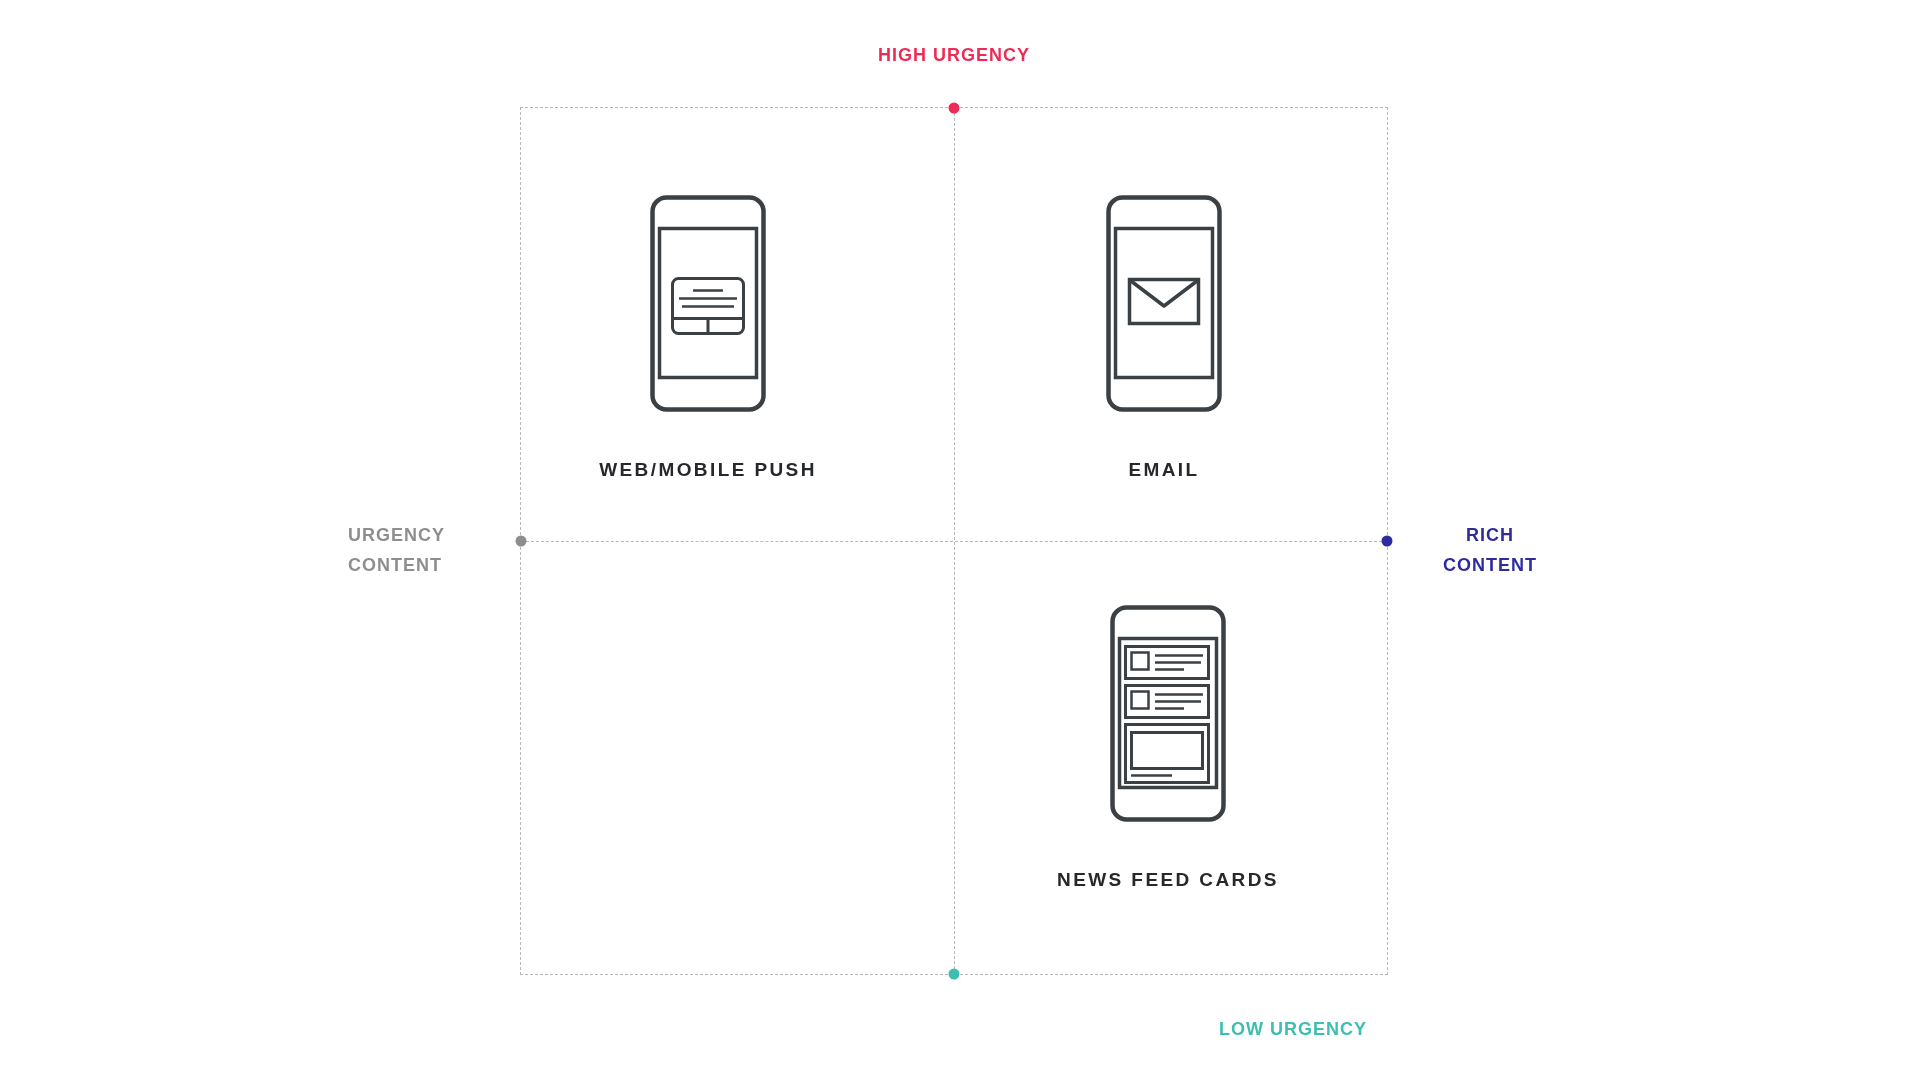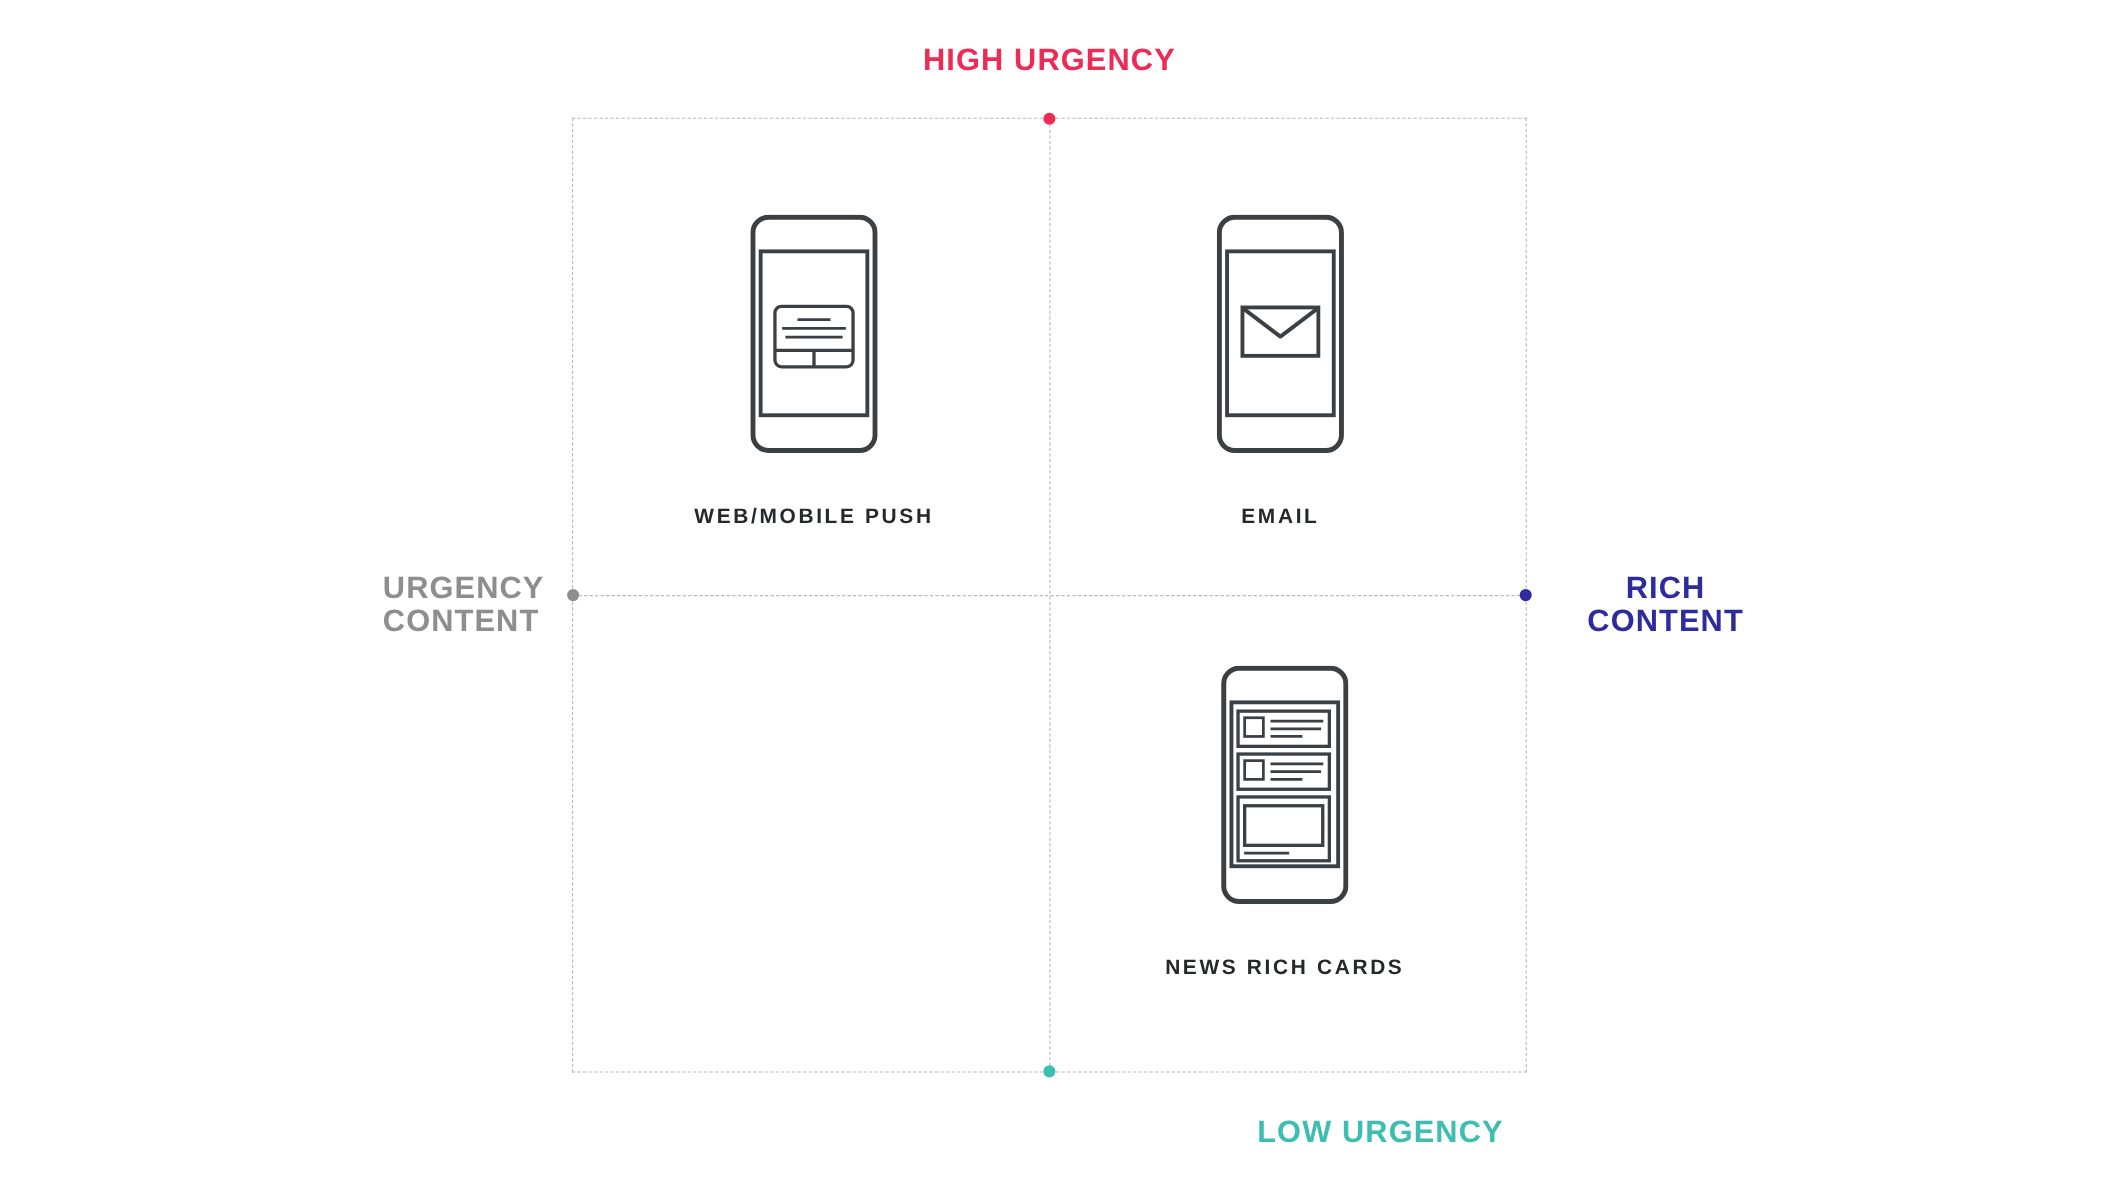--- a/index.html
+++ b/index.html
@@ -17,33 +17,33 @@
   .dot{
     position:absolute;width:11px;height:11px;border-radius:50%;
     transform:translate(-50%,-50%);
   }
   .dot-top{left:50%;top:0;}
   .dot-bottom{left:50%;top:100%;}
   .dot-left{left:0;top:50%;}
   .dot-right{left:100%;top:50%;}
   
   .axis-label{
-    position:absolute;font-weight:bold;font-size:28px;letter-spacing:1px;
+    position:absolute;font-weight:bold;font-size:18px;letter-spacing:1px;
     line-height:30px;white-space:nowrap;
   }
   .axis-top{left:520px;width:868px;top:40px;text-align:center;}
   .axis-bottom{left:499px;width:868px;top:1014px;text-align:right;}
   .axis-left{left:348px;top:520px;text-align:left;}
   .axis-right{left:1443px;top:520px;text-align:center;}
   .axis-line{display:block;}
   
   .quad{
     position:absolute;width:320px;display:flex;flex-direction:column;align-items:center;
   }
-  .quad-tl{left:580px;top:195px;}
+  .quad-tl{left:548px;top:195px;}
   .quad-tr{left:1004px;top:195px;align-items:center;}
   .quad-bl{left:580px;top:605px;}
   .quad-br{left:1008px;top:605px;}
   .icon{display:block;line-height:0;}
   .caption{
     margin-top:44px;font-size:19px;font-weight:bold;letter-spacing:2.4px;
     line-height:27px;text-align:center;white-space:nowrap;
   }
   .caption span{display:block;}
 </style>
@@ -122,17 +122,17 @@
         <rect x="21.5" y="86.5" width="17" height="17" stroke-width="2.5"></rect>
         <line x1="45" y1="89.5" x2="93" y2="89.5" stroke-width="2.5"></line>
         <line x1="45" y1="96.5" x2="91" y2="96.5" stroke-width="2.5"></line>
         <line x1="45" y1="103.5" x2="74" y2="103.5" stroke-width="2.5"></line>
         <rect x="15.5" y="119.5" width="83" height="58" stroke-width="3"></rect>
         <rect x="21.5" y="127.5" width="71" height="36" stroke-width="3"></rect>
         <line x1="21" y1="170.5" x2="62" y2="170.5" stroke-width="2.5"></line>
       </svg>
     </span>
     <div class="caption" style="color: rgb(38, 40, 43);">
-      <span>NEWS RICH CARDS</span>
+      <span>NEWS FEED CARDS</span>
     </div>
   </div>
 
 </div>
 
 </body></html>

